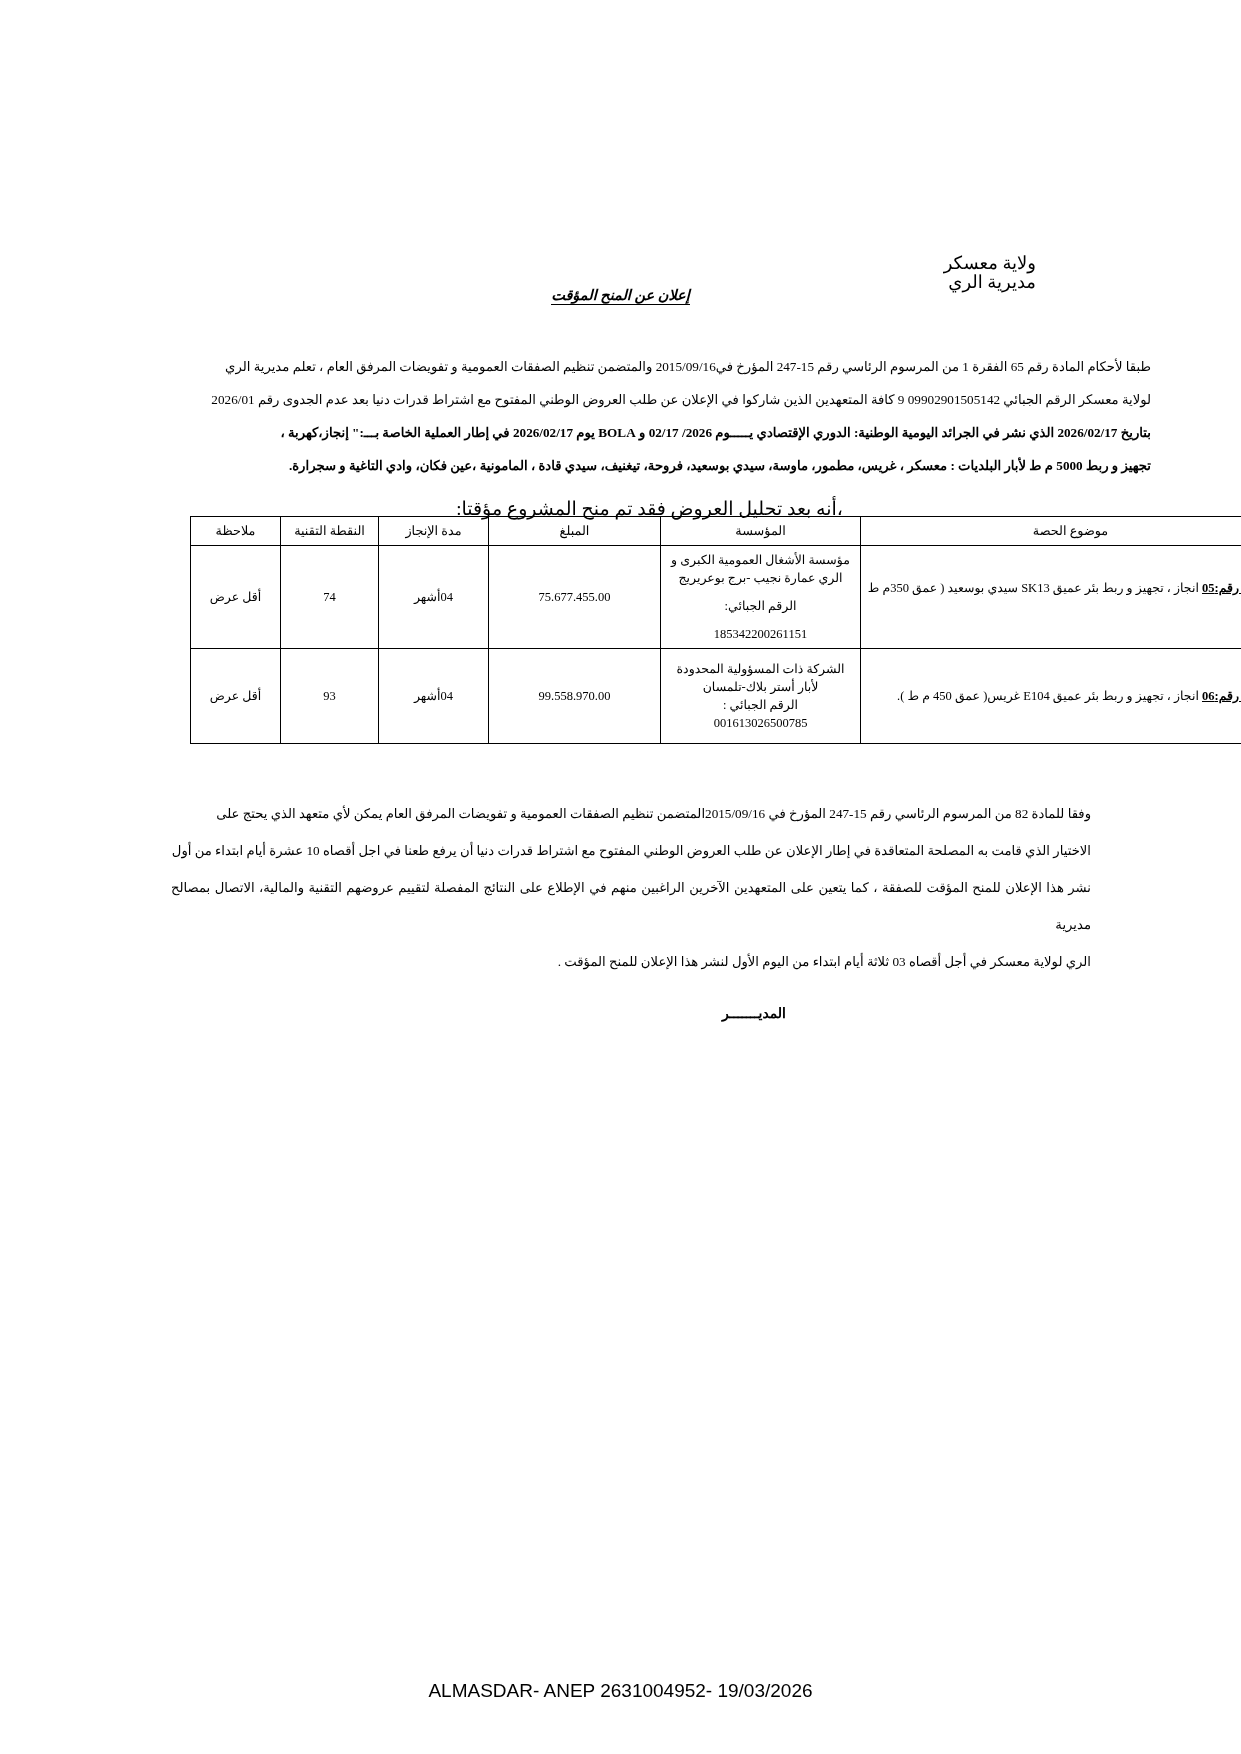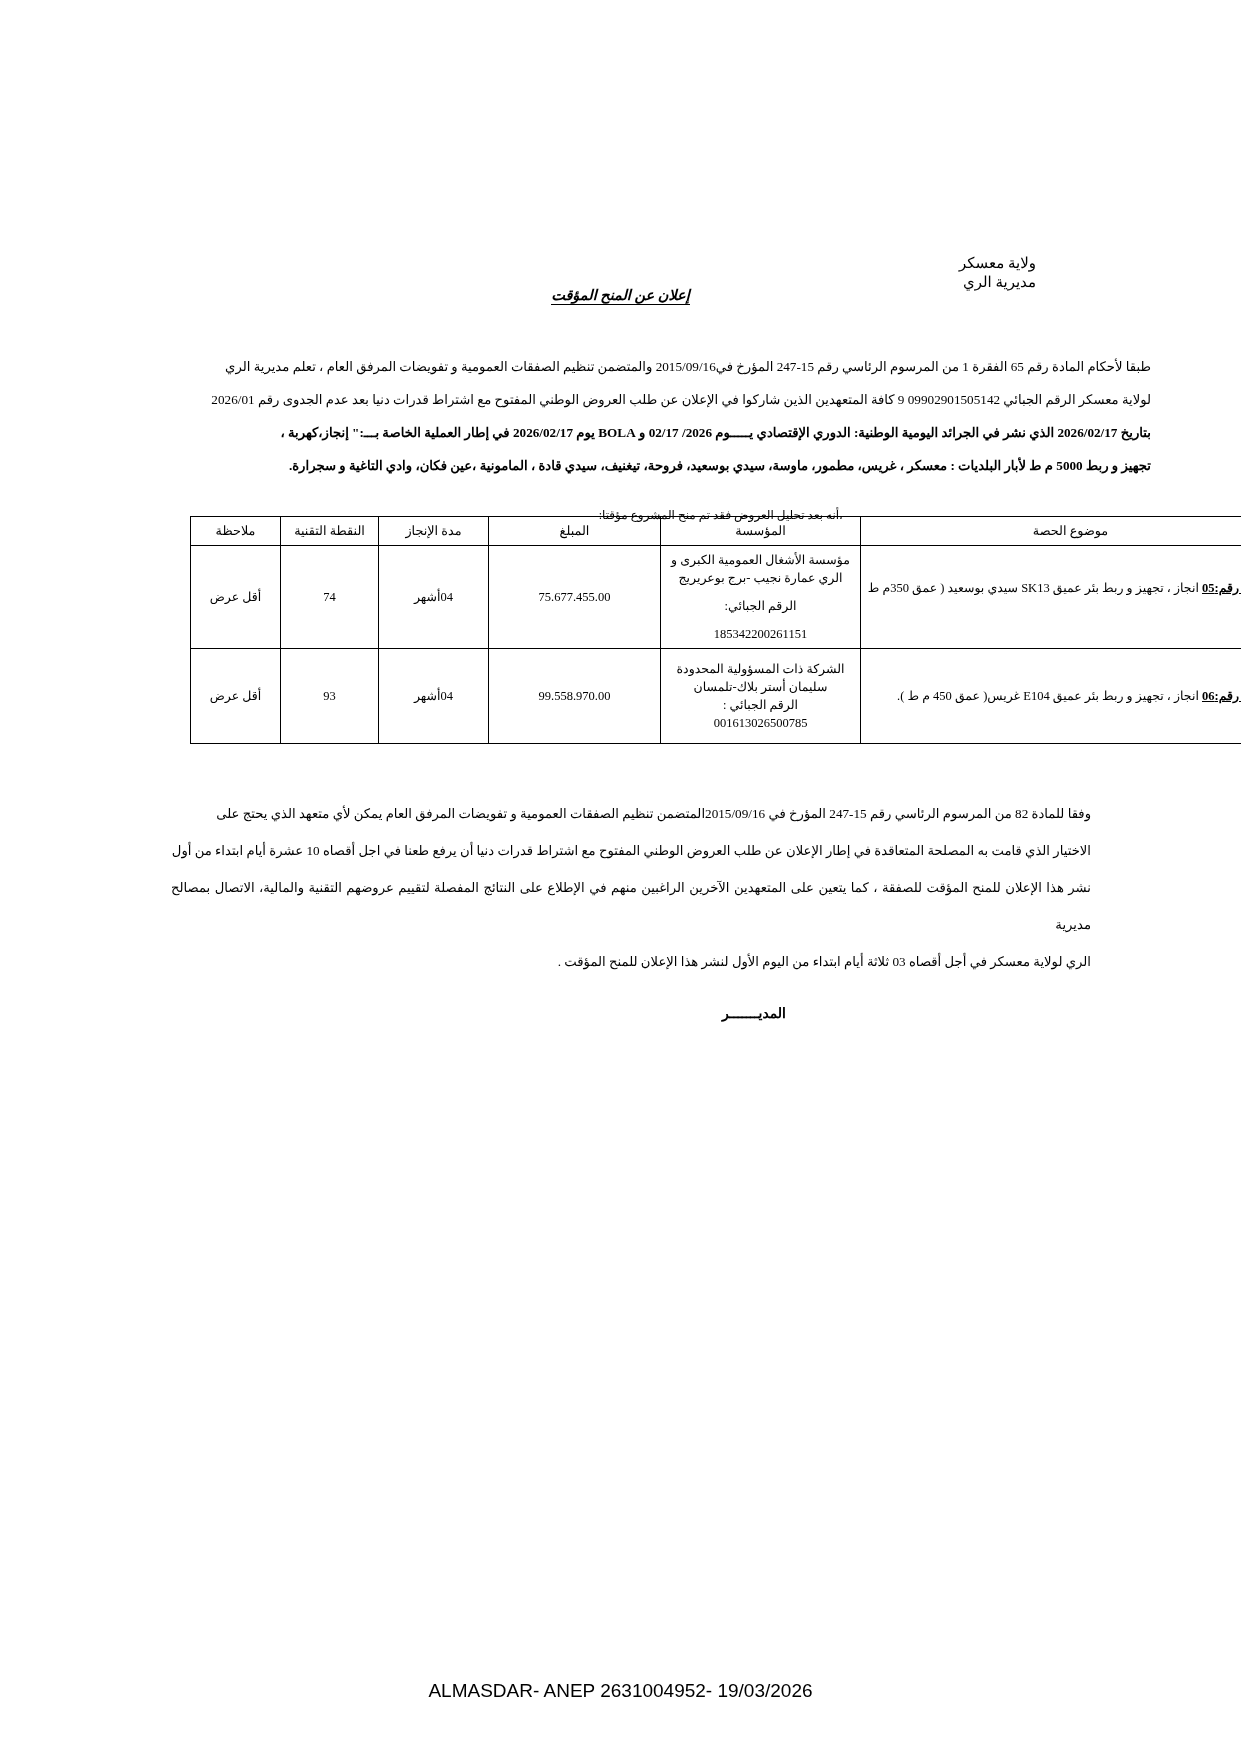--- a/index.html
+++ b/index.html
@@ -34,21 +34,21 @@
     width: 1241px;
     text-align: center;
     font-size: 14.5px;
     letter-spacing: 0.2px;
   }
   .office-block {
     position: absolute;
     top: 254px;
     right: 205px;
     text-align: right;
-    font-size: 15px;
+    font-size: 18px;
     line-height: 19px;
   }
   .doc-title {
     position: absolute;
     top: 287px;
     left: 0;
     width: 1241px;
     text-align: center;
     font-size: 14.5px;
   }
@@ -67,23 +67,23 @@
     width: 1040px;
     text-align: justify;
     font-size: 13.2px;
     line-height: 33px;
   }
   .intro .ln { display: block; }
   .b { font-weight: bold; }
 
   .lead-in {
     position: absolute;
-    top: 508px;
+    top: 497px;
     right: 398px;
-    font-size: 12px;
+    font-size: 19px;
   }
 
   
   .tbl-wrap {
     position: absolute;
     top: 516px;
     right: -40px;
     width: 1090px;
   }
   table.awards {
@@ -233,21 +233,21 @@
           <td class="duration">04أشهر</td>
           <td class="score">74</td>
           <td class="remark">أقل عرض</td>
         </tr>
         <tr class="row2">
           <td class="subject">
             <span class="lotlabel">الحصة رقم:06</span><span> انجاز ، تجهيز و ربط بئر عميق E104 غريس( عمق 450 م ط ).</span>
           </td>
           <td class="company">
             <span>الشركة ذات المسؤولية المحدودة</span><br>
-            <span>سليمان أستر بلاك-تلمسان</span><br>
+            <span>لأبار أستر بلاك-تلمسان</span><br>
             <span>الرقم الجبائي :</span><br>
             <span class="ltr">001613026500785</span>
           </td>
           <td class="amount ltr">99.558.970.00</td>
           <td class="duration">04أشهر</td>
           <td class="score">93</td>
           <td class="remark">أقل عرض</td>
         </tr>
       </tbody>
     </table>

